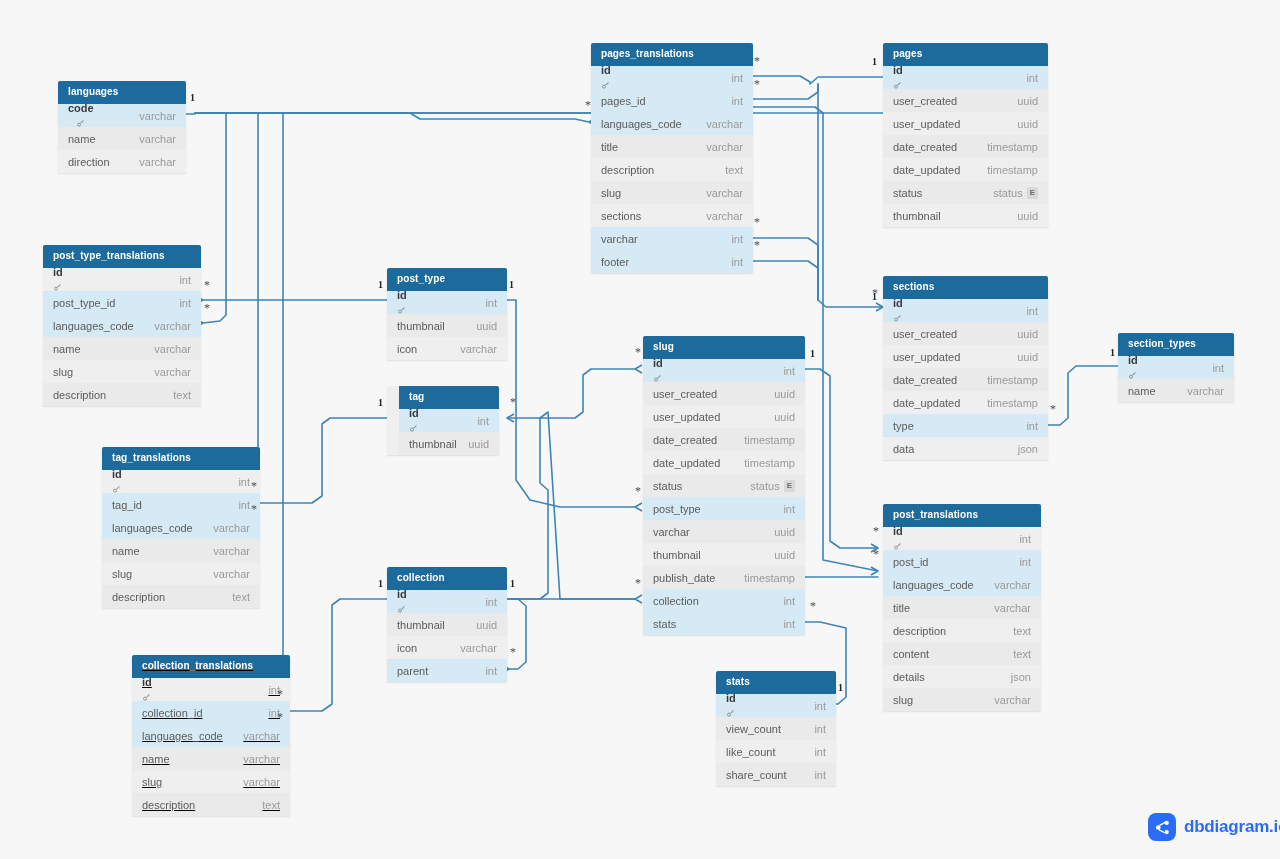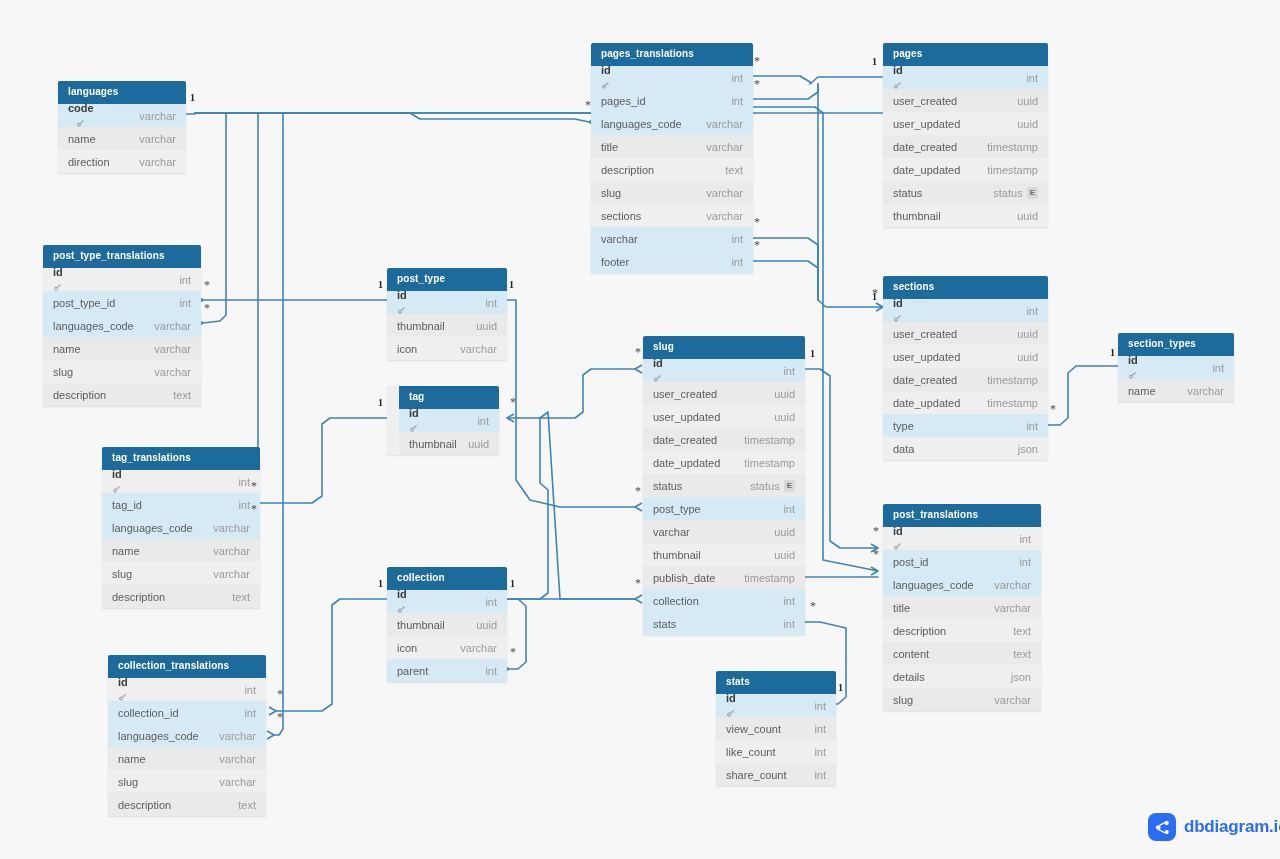--- a/index.html
+++ b/index.html
@@ -296,21 +296,21 @@
         </div>
         <div class="row alt">
           <span class="fname">
             <span>description</span>
           </span>
           <span class="ftype">
             <span>text</span>
           </span>
         </div>
       </div>
-      <div class="table" style="left: 108px; top: 655px; width: 158px;">
+      <div class="table" style="left: 132px; top: 655px; width: 158px; text-decoration: underline;">
         <div class="tbl-head">collection_translations</div>
         <div class="row pk">
           <span class="fname">
             <span>id</span>
             <span><svg class="key-icon" viewBox="0 0 24 24" fill="none" stroke="#555" stroke-width="2">
                 <circle cx="8" cy="15" r="4"></circle>
                 <path d="M11 12 L20 3 M17 6 l2.5 2.5 M14.5 8.5 l2.5 2.5"></path>
               </svg></span>
           </span>
           <span class="ftype">

